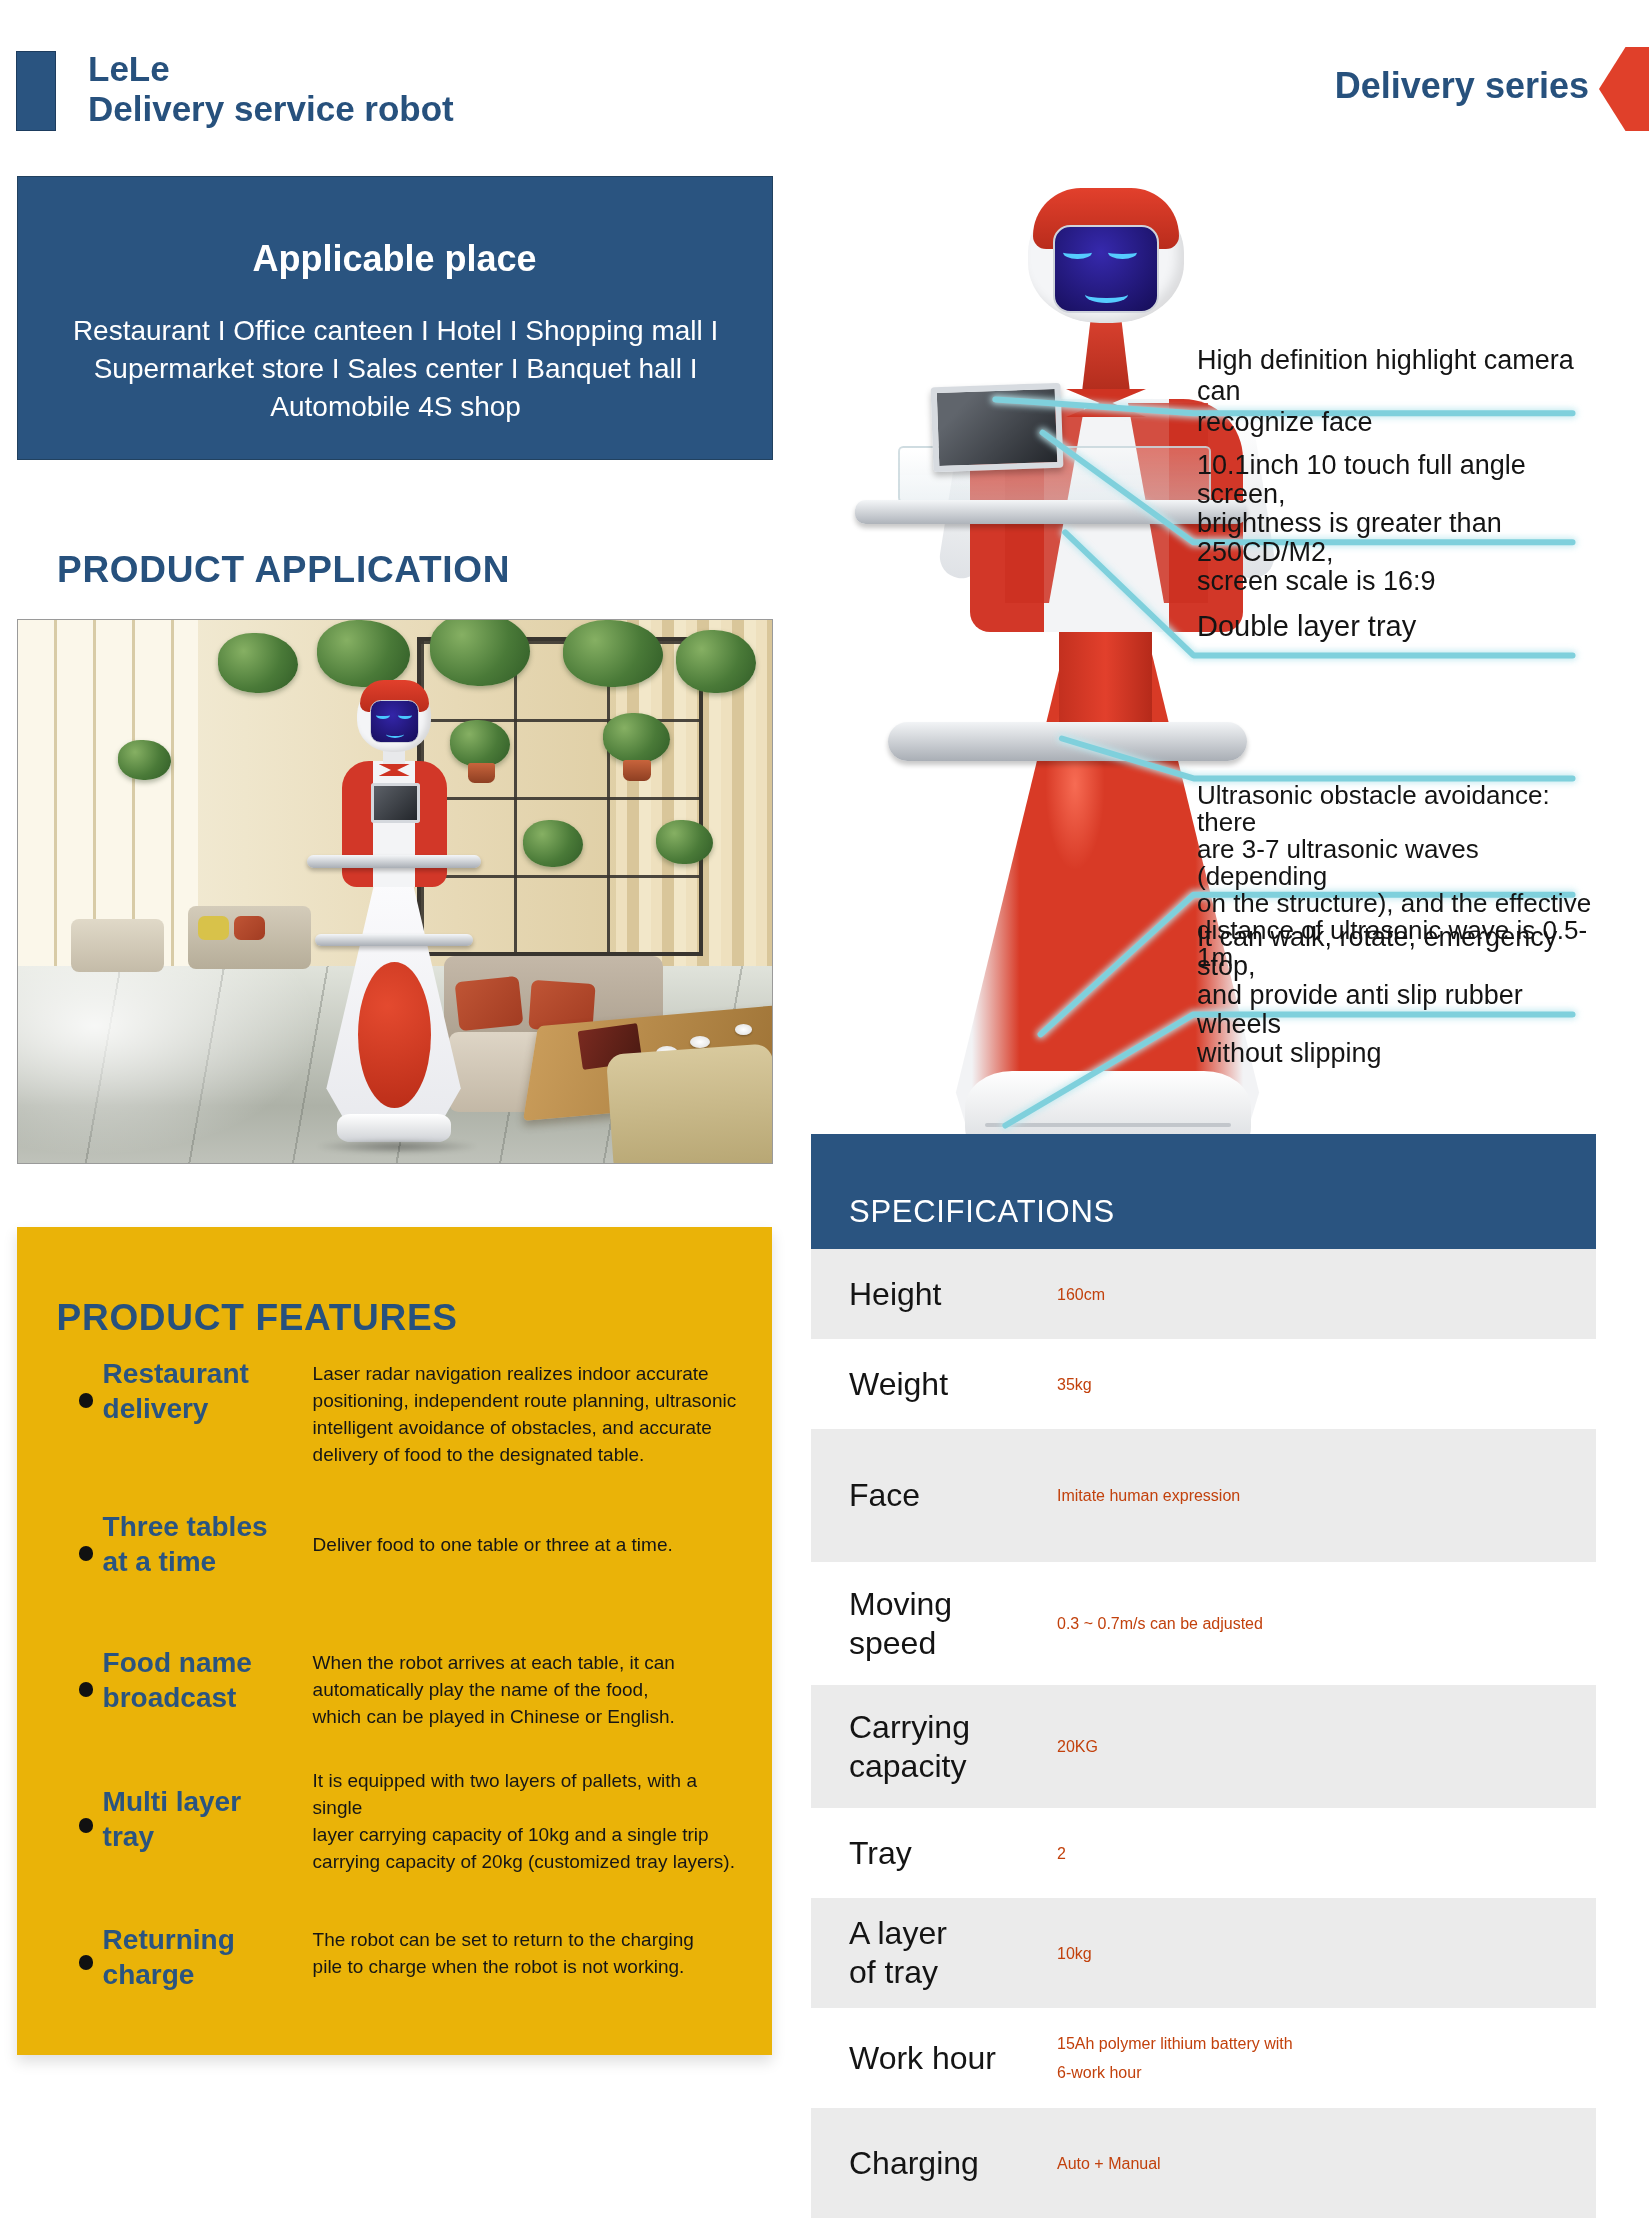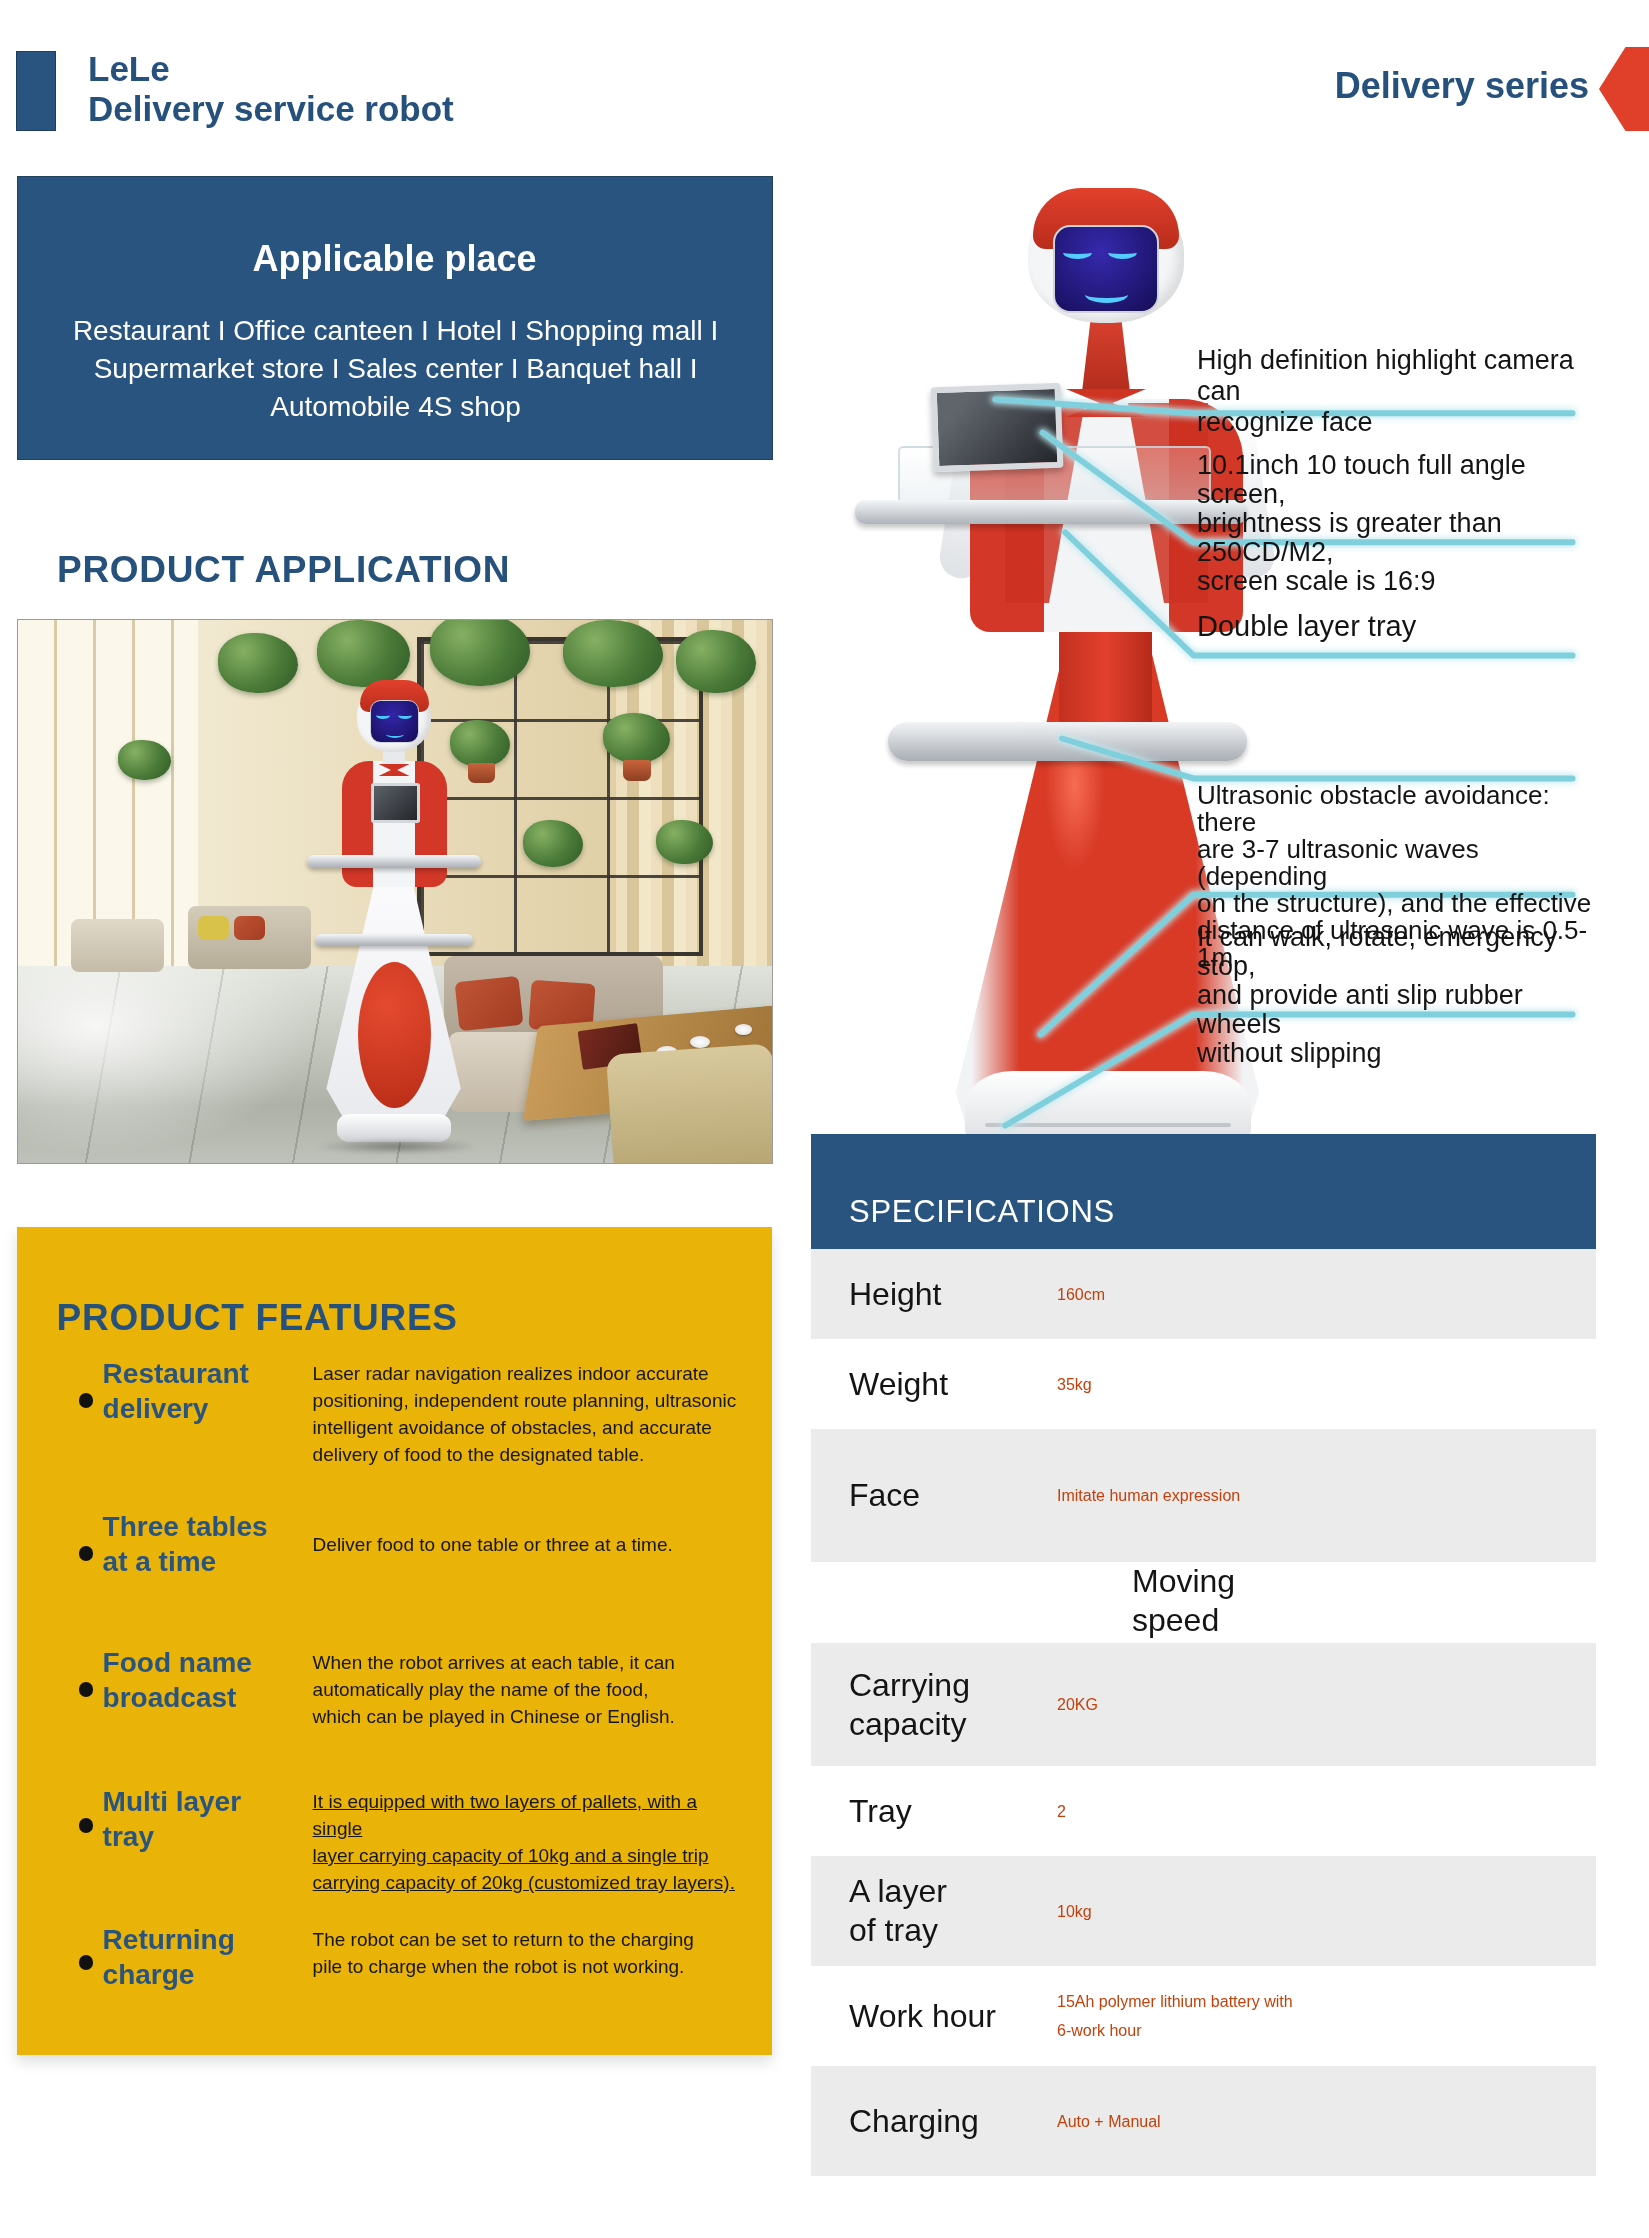--- a/index.html
+++ b/index.html
@@ -119,21 +119,21 @@
   #spec-header { left:811px; top:1134px; width:785px; height:115px; background:#2a5480; display:flex; align-items:flex-end; }
   #spec-header .t { color:#fff; font-size:31px; padding:0 0 18.6px 38px; letter-spacing:0.7px; }
   #spec-rows { left:811px; top:1249px; width:785px; }
   .srow { position:relative; display:flex; align-items:center; width:100%; }
   .srow .lab { width:219px; padding-left:38px; font-size:32px; line-height:39px; color:#141414; white-space:pre-line; }
   .srow .val { font-size:16px; line-height:29px; color:#c2410c; white-space:pre-line; padding-left:27px; }
   .srow:nth-child(odd) { background:#ebebeb; }
   .srow:nth-child(1) { height:90px; }
   .srow:nth-child(2) { height:90px; }
   .srow:nth-child(3) { height:133px; }
-  .srow:nth-child(4) { height:81px;flex-direction:column; }
+  .srow:nth-child(4) { height:123px; }
   .srow:nth-child(5) { height:123px; }
   .srow:nth-child(6) { height:90px; }
   .srow:nth-child(7) { height:110px;align-items:center; }
   .srow:nth-child(8) { height:100px; }
   .srow:nth-child(9) { height:110px; }
 </style>
 </head>
 <body>
 
 <div id="page">
@@ -233,21 +233,21 @@
     <div class="abs pf-dot" style="left:62px;top:455px;"></div>
     <div class="abs pf-label ml" style="left:86px;top:418px;">Food name
 broadcast</div>
     <div class="abs pf-desc ml" style="left:296px;top:422px;">When the robot arrives at each table, it can
 automatically play the name of the food,
 which can be played in Chinese or English.</div>
 
     <div class="abs pf-dot" style="left:62px;top:591px;"></div>
     <div class="abs pf-label ml" style="left:86px;top:557px;">Multi layer
 tray</div>
-    <div class="abs pf-desc ml" style="left:296px;top:561px;text-decoration:underline;">It is equipped with two layers of pallets, with a single
+    <div class="abs pf-desc ml" style="left:296px;top:540px;">It is equipped with two layers of pallets, with a single
 layer carrying capacity of 10kg and a single trip
 carrying capacity of 20kg (customized tray layers).</div>
 
     <div class="abs pf-dot" style="left:62px;top:728px;"></div>
     <div class="abs pf-label ml" style="left:86px;top:695px;">Returning
 charge</div>
     <div class="abs pf-desc ml" style="left:296px;top:699px;">The robot can be set to return to the charging
 pile to charge when the robot is not working.</div>
   </div>
 

